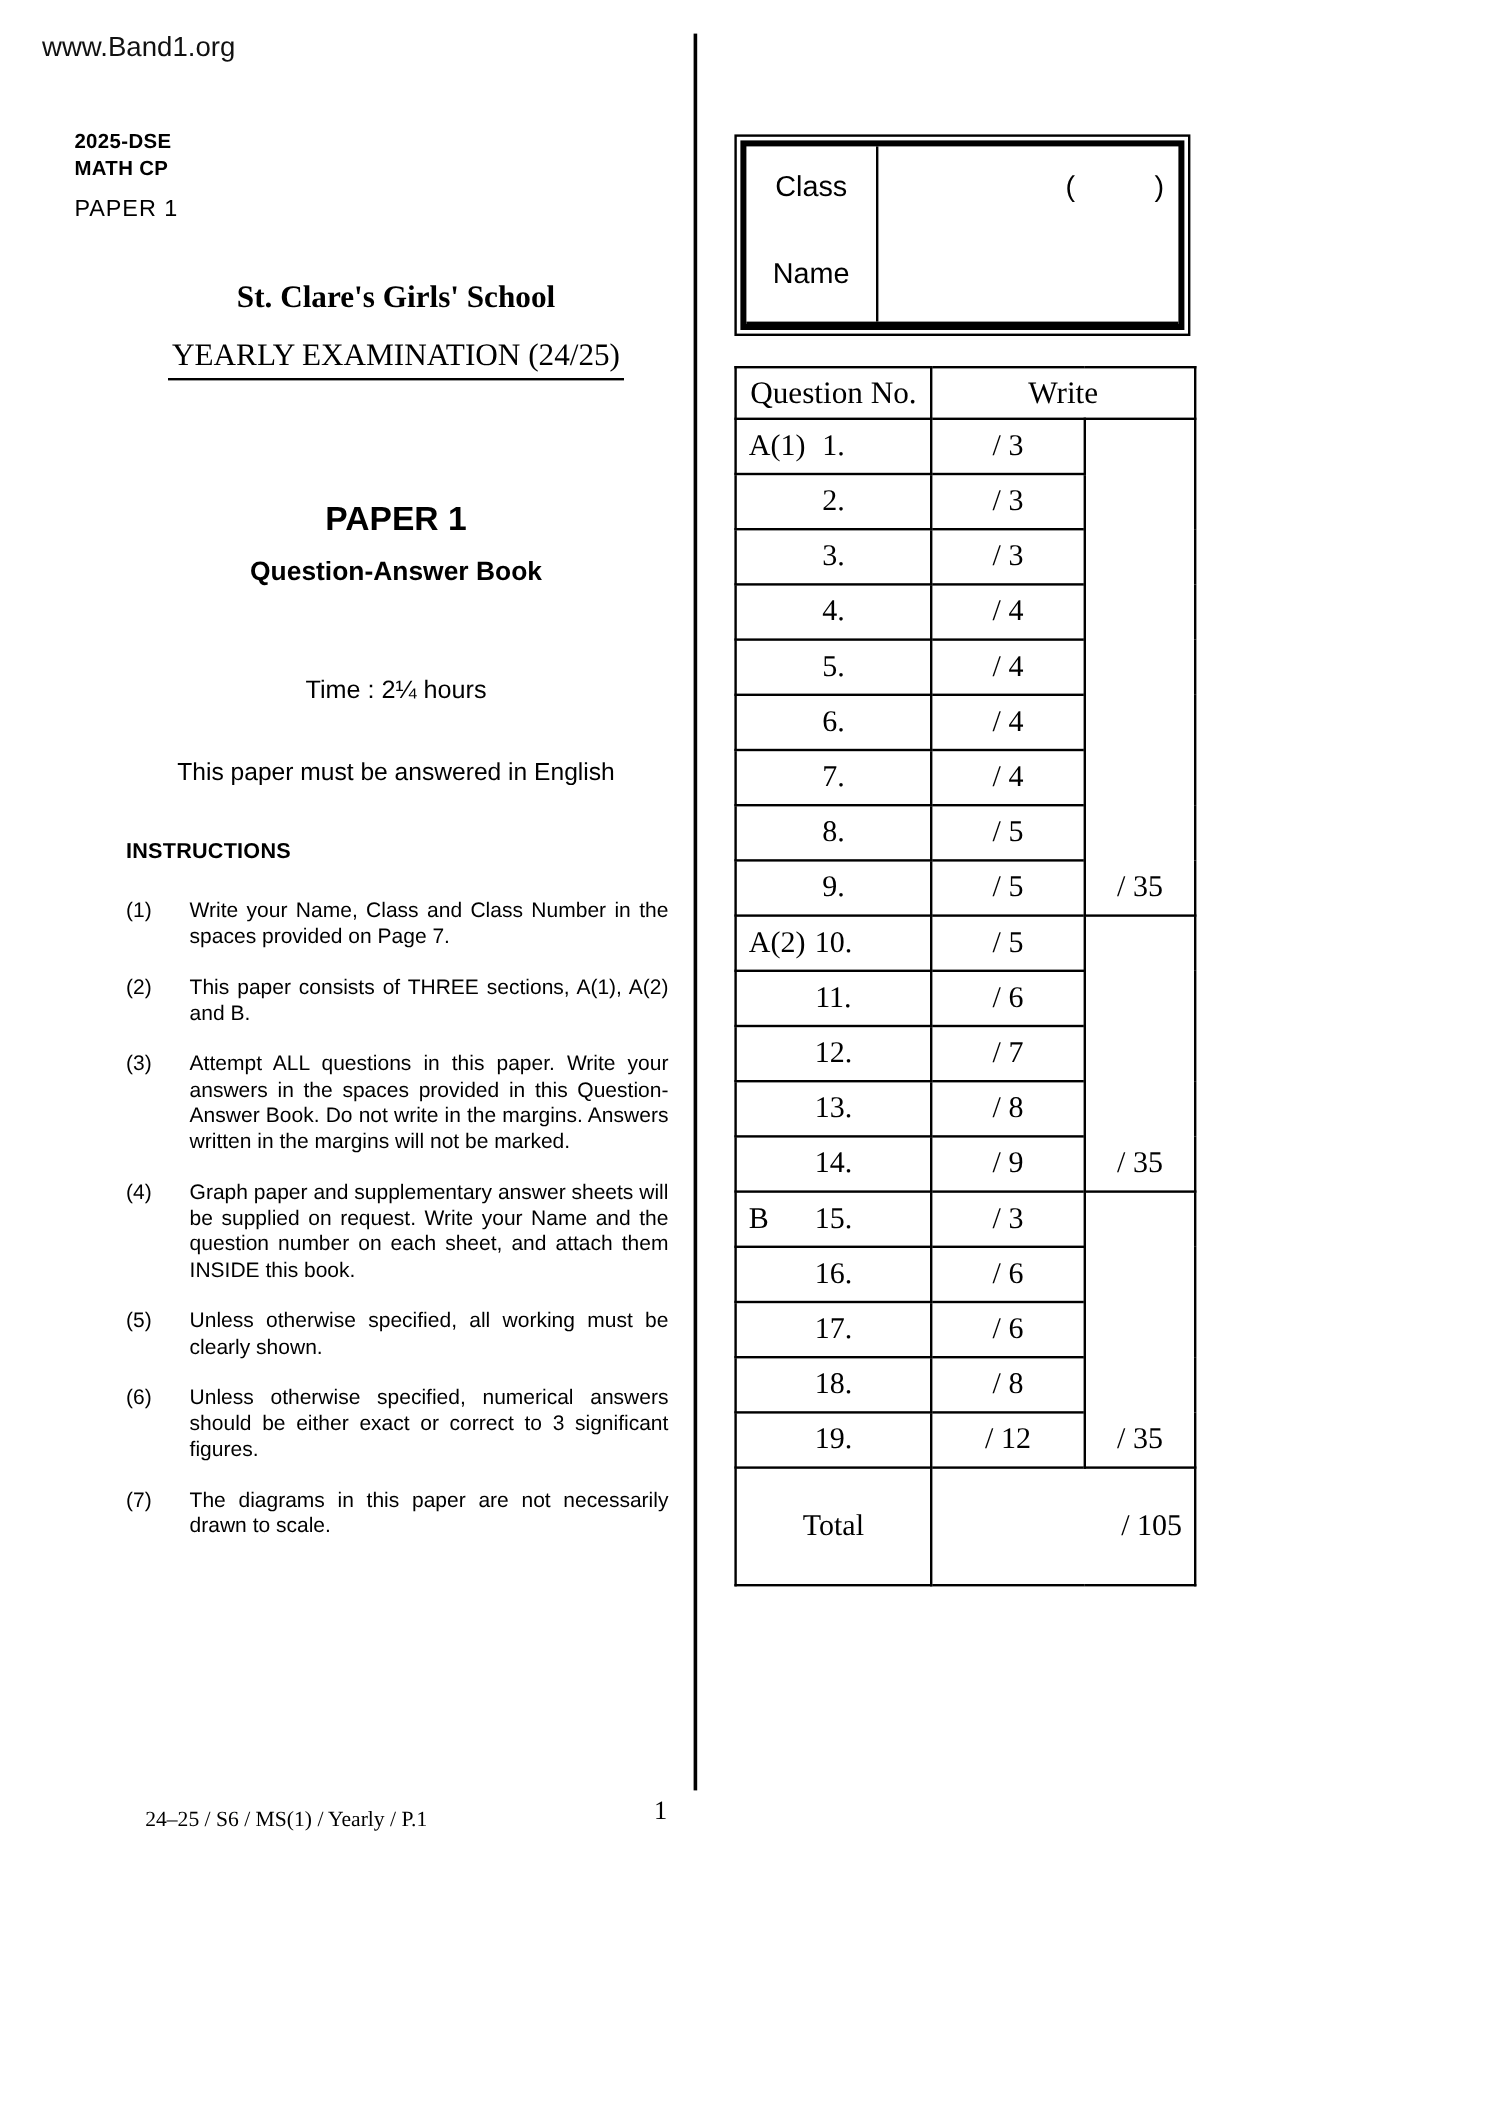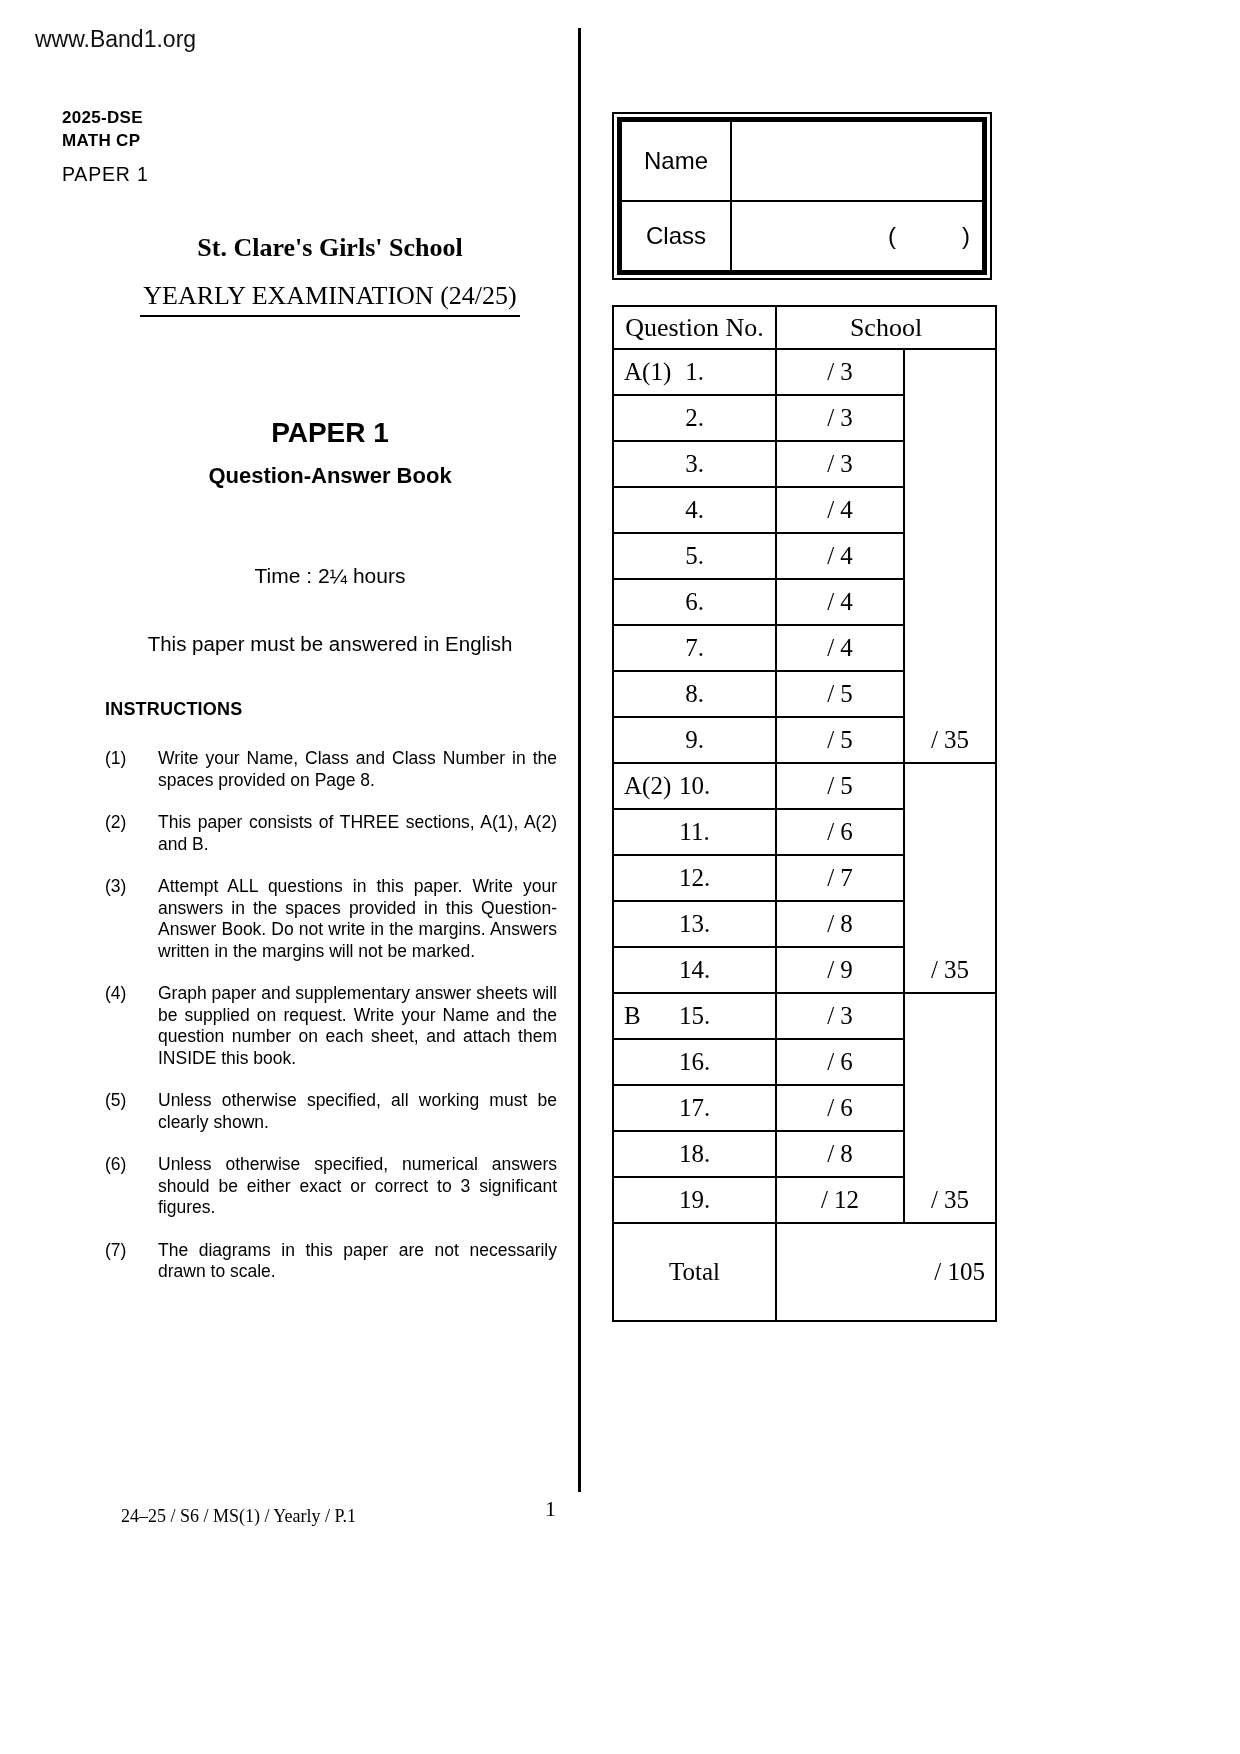--- a/index.html
+++ b/index.html
@@ -85,21 +85,21 @@
   </div>
   <div class="tline paper1">PAPER 1</div>
   <div class="tline qabook">Question-Answer Book</div>
   <div class="tline time">Time : 2¼ hours</div>
   <div class="tline english">This paper must be answered in English</div>
 
   <div class="instr-head">INSTRUCTIONS</div>
   <div class="instructions">
       <div class="inst-item">
         <span class="inst-num">(1)</span>
-        <span class="inst-text">Write your Name, Class and Class Number in the spaces provided on Page 8.</span>
+        <span class="inst-text">Write your Name, Class and Class Number in the spaces provided on Page 7.</span>
       </div>
       <div class="inst-item">
         <span class="inst-num">(2)</span>
         <span class="inst-text">This paper consists of THREE sections, A(1), A(2) and B.</span>
       </div>
       <div class="inst-item">
         <span class="inst-num">(3)</span>
         <span class="inst-text">Attempt ALL questions in this paper. Write your answers in the spaces provided in this Question-Answer Book. Do not write in the margins. Answers written in the margins will not be marked.</span>
       </div>
       <div class="inst-item">
@@ -115,44 +115,44 @@
         <span class="inst-text">Unless otherwise specified, numerical answers should be either exact or correct to 3 significant figures.</span>
       </div>
       <div class="inst-item">
         <span class="inst-num">(7)</span>
         <span class="inst-text">The diagrams in this paper are not necessarily drawn to scale.</span>
       </div>
     </div>
 
   <div class="name-box">
     <div class="name-box-inner">
-      <div class="nb-row first">
-        <div class="nb-label">Name</div>
-        <div class="nb-value"></div>
-      </div>
       <div class="nb-row second">
         <div class="nb-label">Class</div>
         <div class="nb-value">
           <span class="paren paren-open">(</span>
           <span class="paren paren-close">)</span>
         </div>
+      </div>
+      <div class="nb-row first">
+        <div class="nb-label">Name</div>
+        <div class="nb-value"></div>
       </div>
     </div>
   </div>
 
   <table class="marks-table">
     <colgroup>
         <col style="width:163px">
         <col style="width:128px">
         <col style="width:92px">
       </colgroup>
     <thead>
       <tr>
         <th>Question No.</th>
-        <th colspan="2">School</th>
+        <th colspan="2">Write</th>
       </tr>
     </thead>
     <tbody>
         <tr>
           <td class="qcell"><span class="section">A(1)</span><span class="qnum">1.</span></td>
           <td class="mcell">/ 3</td>
           <td class="scell" rowspan="9">/ 35</td>
         </tr>
         <tr>
           <td class="qcell"><span class="qnum">2.</span></td>

